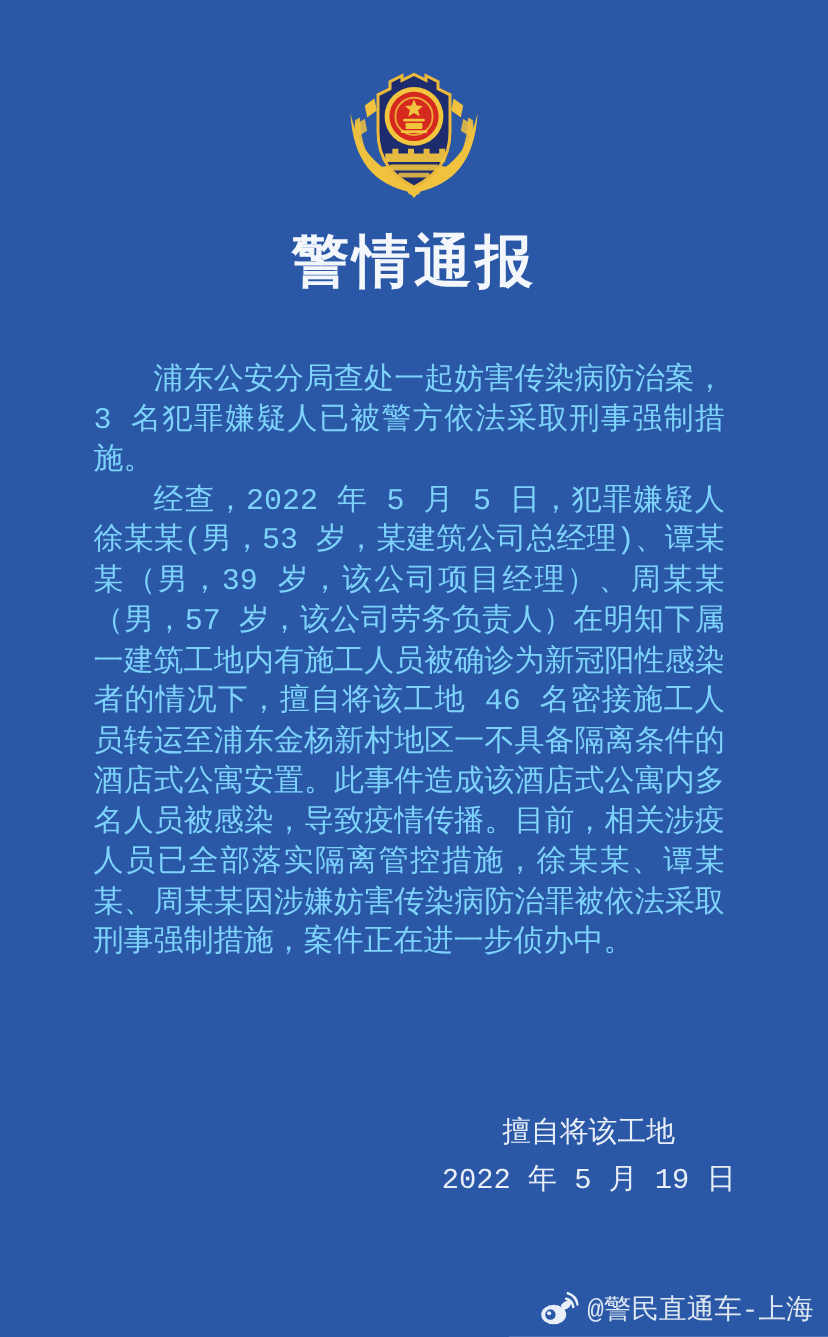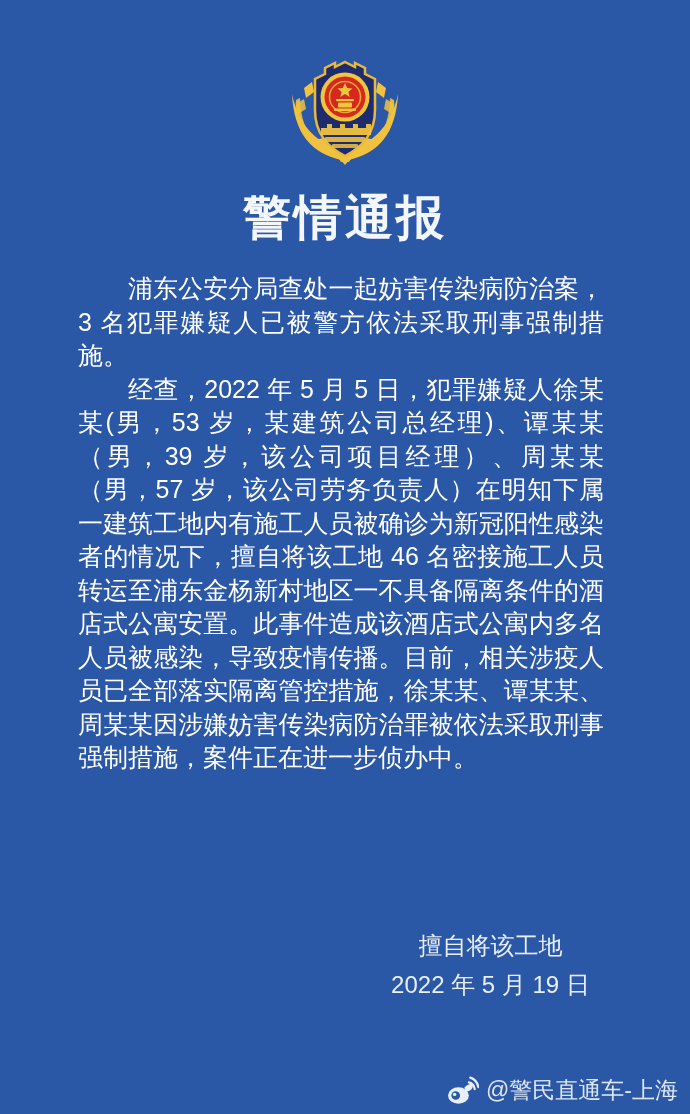--- a/index.html
+++ b/index.html
@@ -5,45 +5,46 @@
   html, body { margin: 0; padding: 0; }
   body {
     width: 690px; height: 1114px;
     font-family: "Liberation Sans", sans-serif;
   }
   .page {
     position: relative;
     width: 690px; height: 1114px;
     background: #2a57a6;
     overflow: hidden;
+    font-family: Liberation Mono, monospace;
   }
   .emblem {
     position: absolute;
     top: 52px; left: 50%;
     transform: translateX(-50%);
     width: 122px; height: 114px;
   }
   .title {
     position: absolute;
     top: 186px; left: 0;
     width: 100%;
     margin: 0;
     text-align: center;
     font-size: 48px;
     font-weight: 700;
     letter-spacing: 3px;
     color: #f3f7fc;
   }
   .body-text {
     position: absolute;
-    top: 272px; left: 78px;
+    top: 300px; left: 78px;
     width: 526px;
     font-size: 25px;
     line-height: 33.5px;
-    color: #ffffff;
+    color: #7dd3fc;
     text-align: justify;
     text-justify: inter-ideograph;
   }
   .body-text p {
     margin: 0;
     text-indent: 2em;
   }
   .signature {
     position: absolute;
     top: 926px; left: 368px;

